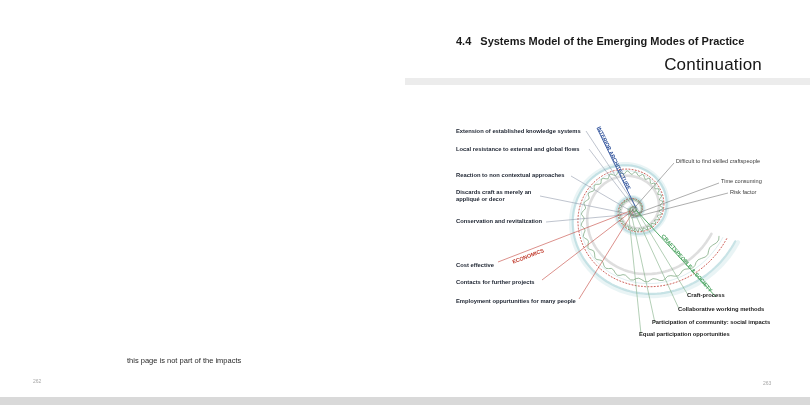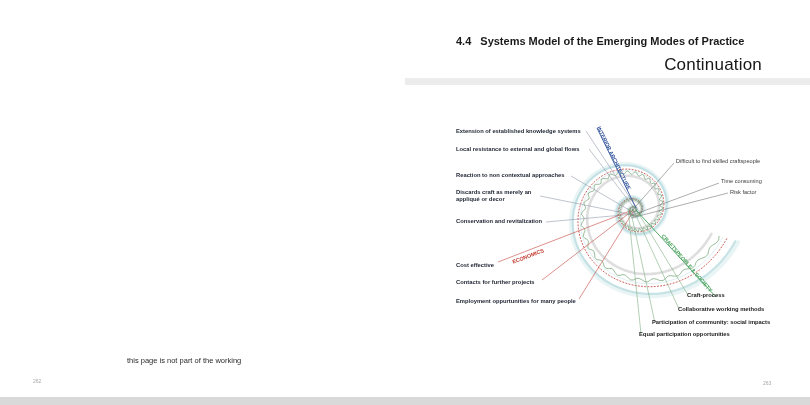--- a/index.html
+++ b/index.html
@@ -24,21 +24,21 @@
   .page-num{position:absolute;font-size:5px;color:#a6a6a6;}
   .page-num.l{left:33px;top:378px;}
   .page-num.r{left:763px;top:380px;}
   .bottom-strip{position:absolute;left:0;top:397px;width:810px;height:8px;background:#d9d9d9;}
 </style>
 </head>
 <body>
 
 <div id="canvas">
 
-  <div class="preview-note">this page is not part of the working</div>
+  <div class="preview-note">this page is not part of the impacts</div>
   <div class="page-num l">262</div>
 
   <div class="section-heading">
     <span class="num">4.4</span><span>Systems Model of the Emerging Modes of Practice</span>
   </div>
   <div class="chapter-title">Continuation</div>
   <div class="title-bar"></div>
 
   <svg id="spiral-svg" viewBox="0 0 810 405">
       <path d="M738.1,242.2L735.9,246.1L733.6,249.8L731.2,253.4L728.6,256.9L725.9,260.2L723.1,263.4L720.2,266.5L717.2,269.4L714.1,272.2L711.0,274.8L707.7,277.3L704.4,279.6L701.0,281.8L697.6,283.9L694.1,285.7L690.6,287.4L687.0,289.0L683.4,290.4L679.8,291.7L676.1,292.8L672.5,293.7L668.8,294.5L665.2,295.2L661.5,295.6L657.9,296.0L654.3,296.2L650.7,296.2L647.1,296.1L643.6,295.9L640.1,295.5L636.6,295.0L633.2,294.4L629.9,293.6L626.6,292.7L623.4,291.7L620.2,290.6L617.2,289.3L614.2,287.9L611.2,286.5L608.4,284.9L605.7,283.2L603.0,281.5L600.4,279.6L598.0,277.7L595.6,275.6L593.3,273.5L591.2,271.4L589.1,269.1L587.2,266.8L585.3,264.5L583.6,262.1L582.0,259.6L580.4,257.1L579.0,254.6L577.8,252.0L576.6,249.4L575.5,246.8L574.6,244.1L573.7,241.5L573.0,238.8L572.4,236.2L571.9,233.5L571.5,230.8L571.2,228.2L571.1,225.5L571.0,222.9L571.1,220.3L571.2,217.7L571.4,215.1L571.8,212.6L572.2,210.1L572.8,207.6L573.4,205.2L574.1,202.9L574.9,200.6L575.8,198.3L576.8,196.1L577.8,193.9L579.0,191.9L580.2,189.8L581.4,187.9L582.8,186.0L584.2,184.2L585.6,182.4L587.2,180.7L588.7,179.1L590.4,177.6L592.0,176.2L593.7,174.8L595.5,173.5L597.3,172.3L599.1,171.2L600.9,170.1L602.8,169.2L604.7,168.3L606.6,167.5L608.5,166.8L610.5,166.1L612.4,165.6L614.4,165.1L616.3,164.7L618.3,164.4L620.2,164.2L622.2,164.1L624.1,164.0L626.0,164.0L627.9,164.1L629.8,164.3L631.6,164.5L633.4,164.8L635.2,165.2L637.0,165.6L638.7,166.1L640.4,166.7L642.1,167.3L643.7,168.0L645.3,168.8L646.8,169.6L648.3,170.4L649.8,171.4L651.2,172.3L652.5,173.3L653.8,174.4L655.0,175.5L656.2,176.6L657.4,177.8L658.4,179.0L659.4,180.3L660.4,181.5L661.3,182.8L662.1,184.1L662.9,185.5L663.6,186.8L664.3,188.2L664.9,189.6L665.4,191.0L665.9,192.4L666.3,193.9L666.7,195.3L667.0,196.7L667.2,198.1L667.4,199.6L667.5,201.0L667.6,202.4L667.6,203.8L667.6,205.2L667.4,206.5L667.3,207.9L667.1,209.2L666.8,210.6L666.5,211.8L666.2,213.1L665.8,214.4L665.3,215.6L664.8,216.8L664.3,217.9L663.7,219.1L663.1,220.2L662.4,221.2L661.7,222.3L661.0,223.3L660.2,224.2L659.4,225.1L658.6,226.0L657.8,226.8L656.9,227.6L656.0,228.4L655.1,229.1L654.1,229.8L653.2,230.4L652.2,231.0L651.2,231.5L650.2,232.0L649.2,232.5L648.1,232.9L647.1,233.2L646.1,233.5L645.0,233.8L644.0,234.0L643.0,234.2L641.9,234.4L640.9,234.5L639.8,234.5L638.8,234.5L637.8,234.5L636.8,234.5L635.8,234.4L634.8,234.2L633.9,234.0L632.9,233.8L632.0,233.6L631.1,233.3L630.2,233.0L629.3,232.6L628.4,232.2L627.6,231.8L626.8,231.4L626.0,230.9L625.2,230.4L624.5,229.9L623.8,229.3L623.1,228.7L622.5,228.1L621.9,227.5L621.3,226.9L620.7,226.2L620.2,225.6L619.7,224.9L619.2,224.2L618.8,223.5L618.4,222.7L618.0,222.0L617.7,221.3L617.4,220.5L617.1,219.8L616.9,219.0L616.7,218.3L616.5,217.5L616.3,216.7L616.2,216.0L616.1,215.2L616.1,214.5L616.1,213.7L616.1,213.0L616.1,212.2L616.2,211.5L616.3,210.8L616.4,210.1L616.6,209.4L616.7,208.7L616.9,208.0L617.2,207.4L617.4,206.7L617.7,206.1L618.0,205.5L618.3,204.9L618.7,204.3L619.0,203.7L619.4,203.2L619.8,202.7L620.2,202.2L620.6,201.7L621.1,201.3L621.5,200.8L622.0,200.4L622.5,200.0L623.0,199.6L623.5,199.3L624.0,199.0L624.5,198.7L625.1,198.4L625.6,198.1L626.2,197.9L626.7,197.7L627.3,197.5L627.8,197.4L628.4,197.2L628.9,197.1L629.5,197.0L630.0,197.0L630.6,196.9L631.1,196.9L631.7,196.9L632.2,196.9L632.8,197.0L633.3,197.0L633.8,197.1L634.3,197.2L634.8,197.4L635.3,197.5L635.8,197.7L636.3,197.8L636.7,198.0L637.2,198.2L637.6,198.5L638.0,198.7L638.5,199.0L638.9,199.3L639.2,199.5L639.6,199.8L640.0,200.2L640.3,200.5L640.6,200.8L640.9,201.2L641.2,201.5L641.5,201.9L641.8,202.2L642.0,202.6L642.2,203.0L642.4,203.4L642.6,203.8L642.8,204.2L642.9,204.6L643.1,205.0L643.2,205.4L643.3,205.8L643.4,206.2L643.5,206.6L643.5,207.0L643.5,207.4L643.6,207.8L643.6,208.2L643.6,208.6L643.5,209.0L643.5,209.4L643.4,209.8L643.3,210.1L643.3,210.5L643.2,210.9L643.0,211.2L642.9,211.6L642.8,211.9L642.6,212.2L642.5,212.6L642.3,212.9L642.1,213.2L641.9,213.5L641.7,213.8L641.5,214.0L641.3,214.3L641.0,214.5L640.8,214.8L640.5,215.0L640.3,215.2L640.0,215.4L639.7,215.6L639.5,215.8L639.2,216.0L638.9,216.1L638.6,216.3L638.3,216.4L638.0,216.5L637.8,216.6L637.5,216.7L637.2,216.8L636.9,216.8L636.6,216.9L636.3,216.9L636.0,217.0L635.7,217.0L635.4,217.0L635.1,217.0L634.8,217.0L634.5,216.9L634.3,216.9L634.0,216.8L633.7,216.8L633.4,216.7L633.2,216.6L632.9,216.5L632.7,216.4L632.4,216.3L632.2,216.2L632.0,216.1L631.7,216.0L631.5,215.8L631.3,215.7L631.1,215.5L630.9,215.3L630.7,215.2L630.6,215.0L630.4,214.8L630.2,214.6L630.1,214.4L629.9,214.2L629.8,214.1L629.7,213.8L629.6,213.6L629.5,213.4L629.4,213.2L629.3,213.0L629.2,212.8L629.1,212.6L629.1,212.4L629.0,212.2L629.0,211.9L628.9,211.7L628.9,211.5L628.9,211.3L628.9,211.1L628.9,210.9L628.9,210.7L628.9,210.4L629.0,210.2L629.0,210.0L629.0,209.8L629.1,209.6L629.1,209.5L629.2,209.3L629.3,209.1L629.4,208.9L629.4,208.7L629.5,208.6L629.6,208.4L629.7,208.2L629.8,208.1L629.9,207.9L630.1,207.8L630.2,207.7L630.3,207.5L630.4,207.4L630.6,207.3L630.7,207.2L630.9,207.1L631.0,207.0L631.1,206.9L631.3,206.8L631.4,206.7L631.6,206.6L631.8,206.6L631.9,206.5L632.1,206.5L632.2,206.4L632.4,206.4L632.5,206.3L632.7,206.3L632.9,206.3L633.0,206.3L633.2,206.3L633.3,206.3L633.5,206.3L633.6,206.3L633.8,206.3L633.9,206.3L634.1,206.4L634.2,206.4L634.4,206.4L634.5,206.5L634.6,206.5L634.8,206.6L634.9,206.7L635.0,206.7L635.1,206.8L635.3,206.9L635.4,206.9L635.5,207.0L635.6,207.1L635.7,207.2L635.8,207.3L635.9,207.4L636.0,207.5L636.0,207.6L636.1,207.7L636.2,207.8L636.3,207.9L636.3,208.0L636.4,208.1L636.4,208.2L636.5,208.3L636.5,208.4L636.6,208.6L636.6,208.7L636.6,208.8L636.7,208.9L636.7,209.0L636.7,209.1L636.7,209.3L636.7,209.4L636.7,209.5L636.7,209.6L636.7,209.7L636.7,209.8L636.7,209.9L636.7,210.0L636.6,210.1L636.6,210.2L636.6,210.3L636.5,210.4L636.5,210.5L636.5,210.6L636.4,210.7L636.4,210.8L636.3,210.9L636.3,211.0L636.2,211.1L636.1,211.1L636.1,211.2L636.0,211.3L635.9,211.4L635.9,211.4L635.8,211.5L635.7,211.5L635.6,211.6L635.6,211.6L635.5,211.7L635.4,211.7L635.3,211.8L635.2,211.8L635.2,211.8L635.1,211.9L635.0,211.9L634.9,211.9L634.8,211.9L634.7,212.0L634.7,212.0L634.6,212.0L634.5,212.0L634.4,212.0L634.3,212.0L634.2,212.0L634.2,212.0L634.1,212.0L634.0,211.9L633.9,211.9L633.8,211.9L633.8,211.9L633.7,211.9L633.6,211.8L633.6,211.8L633.5,211.8L633.4,211.7L633.4,211.7L633.3,211.7L633.2,211.6L633.2,211.6L633.1,211.5L633.1,211.5L633.0,211.4L633.0,211.4L632.9,211.3L632.9,211.3L632.8,211.2L632.8,211.2L632.8,211.1L632.7,211.0L632.7,211.0L632.7,210.9L632.7,210.9L632.6,210.8L632.6,210.7L632.6,210.7L632.6,210.6L632.6,210.6L632.6,210.5L632.6,210.4L632.6,210.4L632.5,210.3L632.5,210.3L632.6,210.2L632.6,210.1L632.6,210.1L632.6,210.0L632.6,210.0L632.6,209.9L632.6,209.8L632.6,209.8L632.7,209.7L632.7,209.7L632.7,209.6L632.7,209.6" fill="none" stroke="#b5d9de" stroke-width="4" stroke-linecap="round" opacity="0.3"></path>

